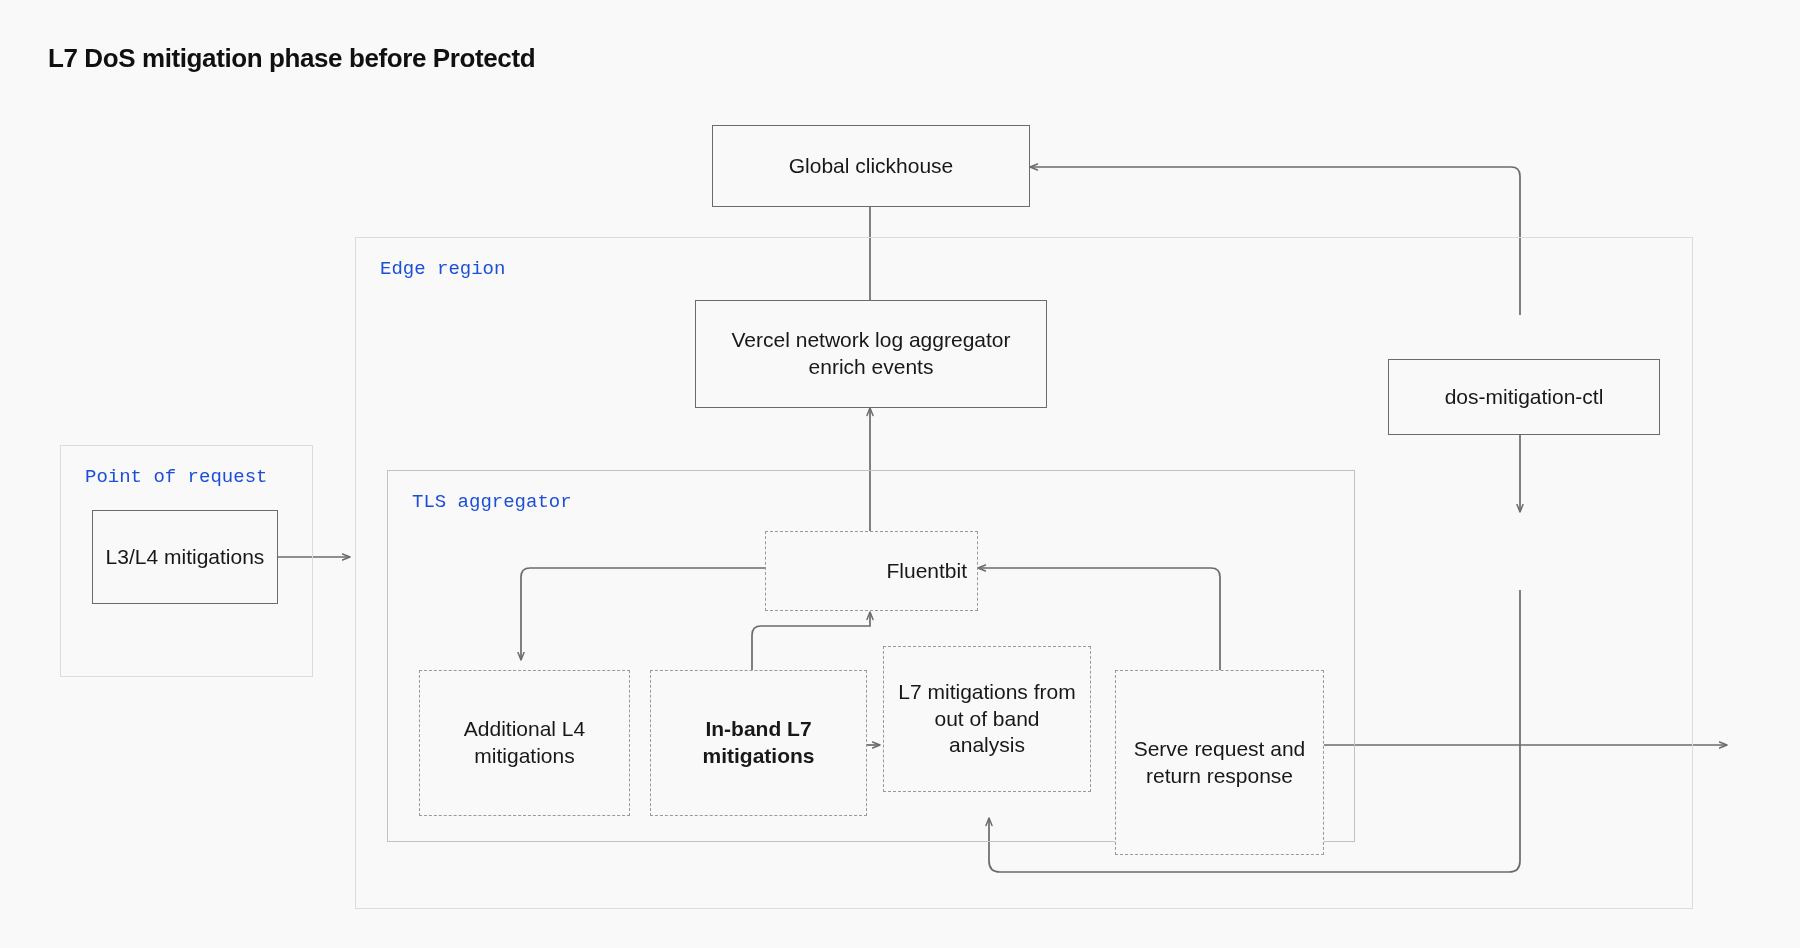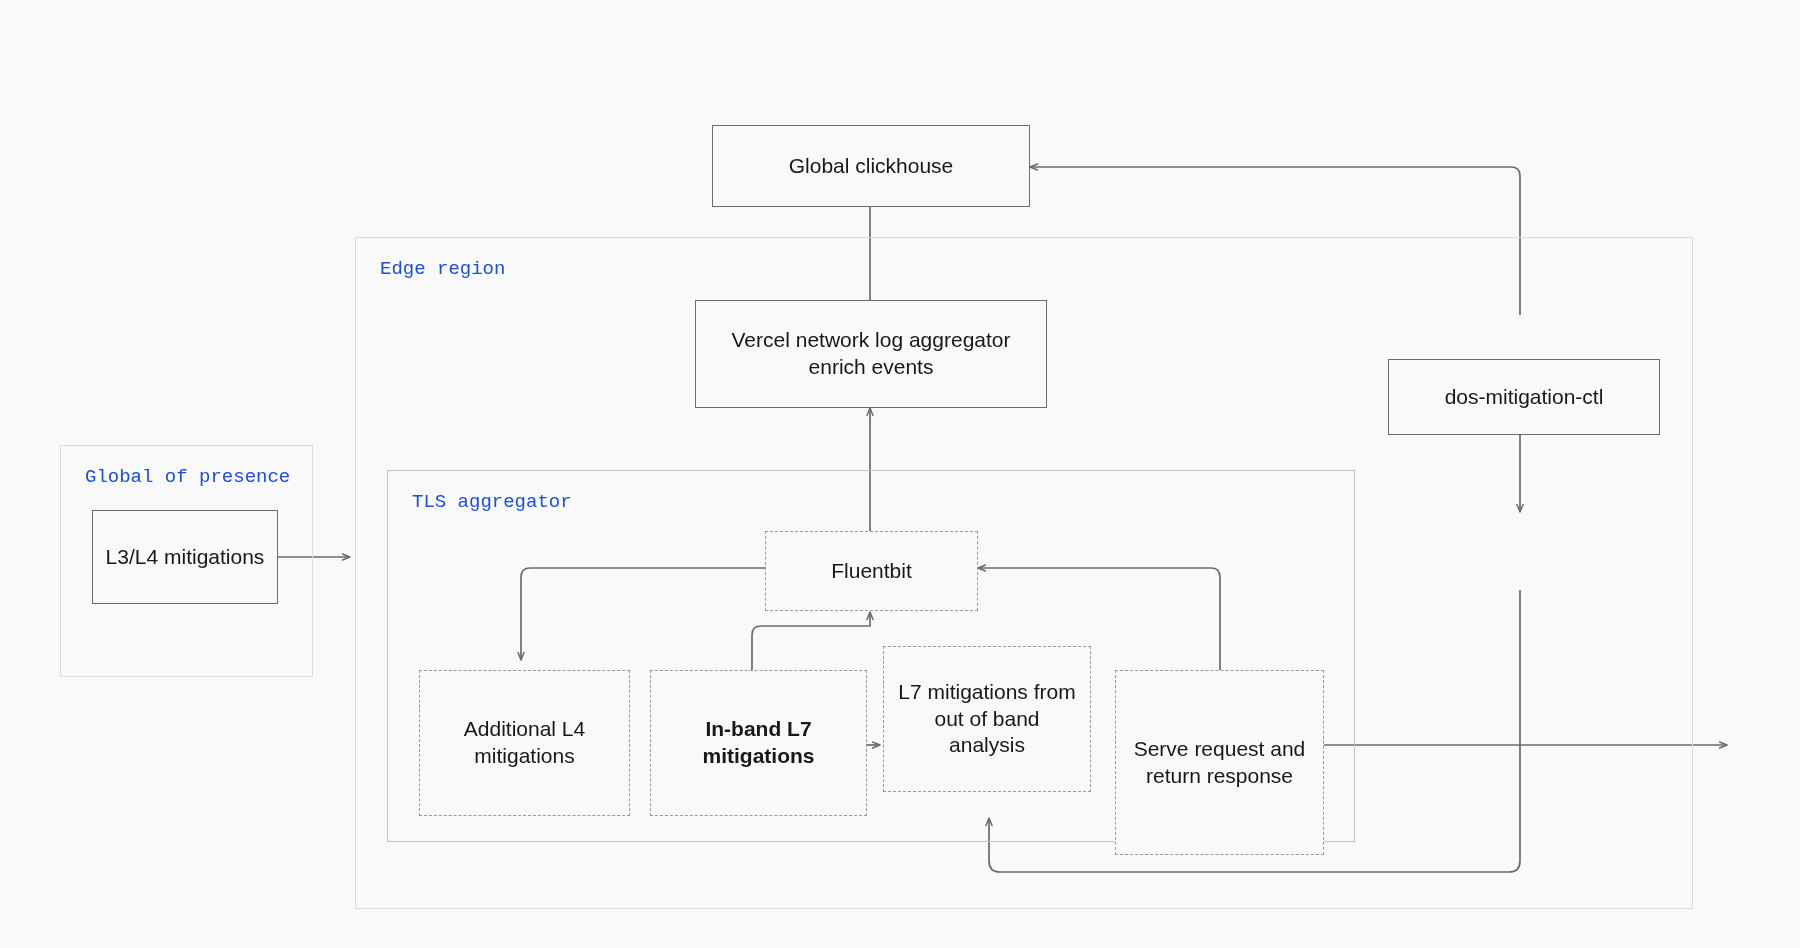--- a/index.html
+++ b/index.html
@@ -49,20 +49,21 @@
     font-size: 21px;
     line-height: 1.28;
     color: #18181b;
     padding: 4px 10px;
   }
   .node.solid {
     border: 1.6px solid #6b6b6b;
   }
   .node.dashed {
     border: 1.6px dashed #9a9a9a;
+    justify-content: flex-end;
   }
   .group {
     position: absolute;
     box-sizing: border-box;
     background: transparent;
   }
   .group.light {
     border: 1.6px solid #dcdcdc;
   }
   .group.mid {
@@ -74,20 +75,21 @@
     font-size: 19px;
     color: #1d4ed8;
     white-space: nowrap;
   }
 </style>
 </head>
 <body>
 
 <div id="canvas">
 
+  <div id="page-title">L7 DoS mitigation phase before Protectd</div>
 
   <svg class="svg-layer" viewBox="0 0 1800 948">
     <defs>
       <marker id="arrow" markerWidth="11" markerHeight="11" refX="8.5" refY="4" orient="auto" markerUnits="userSpaceOnUse">
         <path d="M1,1 L8.5,4 L1,7" fill="none" stroke="#6b6b6b" stroke-width="1.5" stroke-linecap="round" stroke-linejoin="round"></path>
       </marker>
     </defs>
     <g stroke="#6b6b6b" stroke-width="1.7" fill="none">
 
       <path d="M870,400 L870,188" marker-end="url(#arrow)"></path>
@@ -111,21 +113,21 @@
       <path d="M867,745 L880,745" marker-end="url(#arrow)"></path>
 
       <path d="M1324,745 L1727,745" marker-end="url(#arrow)"></path>
     </g>
   </svg>
 
   <div class="group light" style="left:355px; top:237px; width:1338px; height:672px;"></div>
   <div class="group-label" style="left:380px; top:258px;">Edge region</div>
 
   <div class="group light" style="left:60px; top:445px; width:253px; height:232px;"></div>
-  <div class="group-label" style="left:85px; top:466px;">Global of presence</div>
+  <div class="group-label" style="left:85px; top:466px;">Point of request</div>
 
   <div class="group mid" style="left:387px; top:470px; width:968px; height:372px;"></div>
   <div class="group-label" style="left:412px; top:491px;">TLS aggregator</div>
 
   <div class="node solid" style="left:695px; top:300px; width:352px; height:108px;">
     <span>Vercel network log aggregator enrich events</span>
   </div>
 
   <div class="node solid" style="left:712px; top:125px; width:318px; height:82px;">
     <span>Global clickhouse</span>

